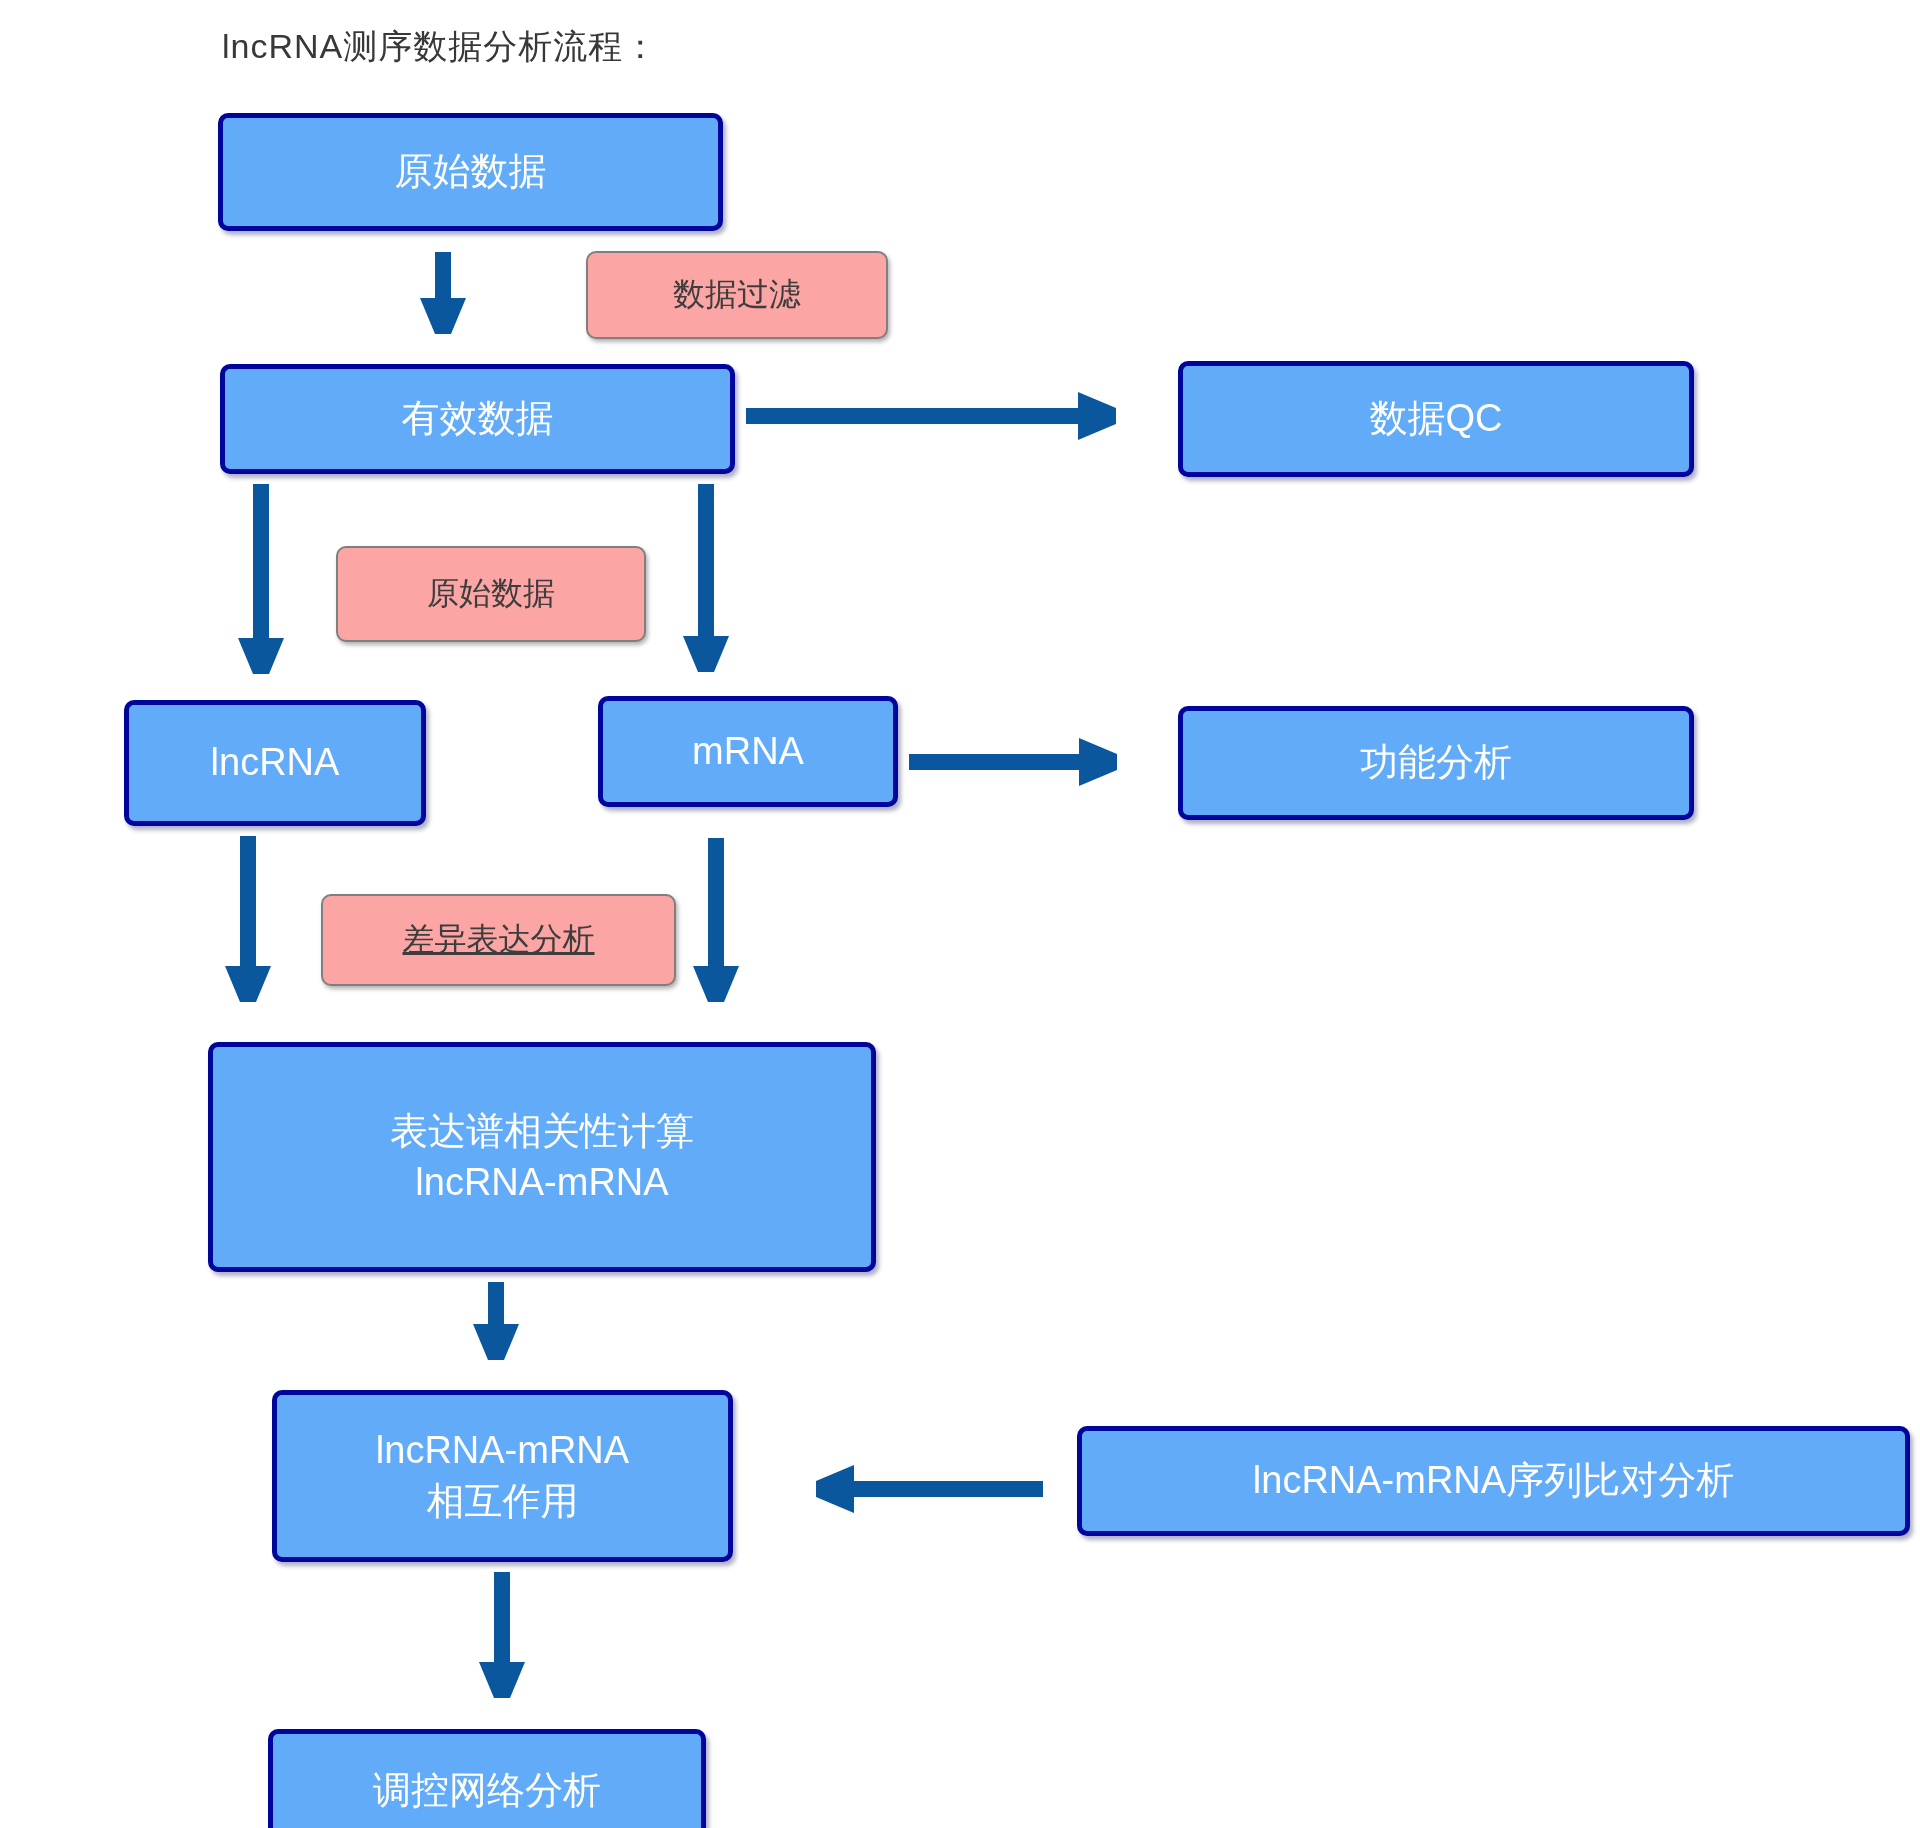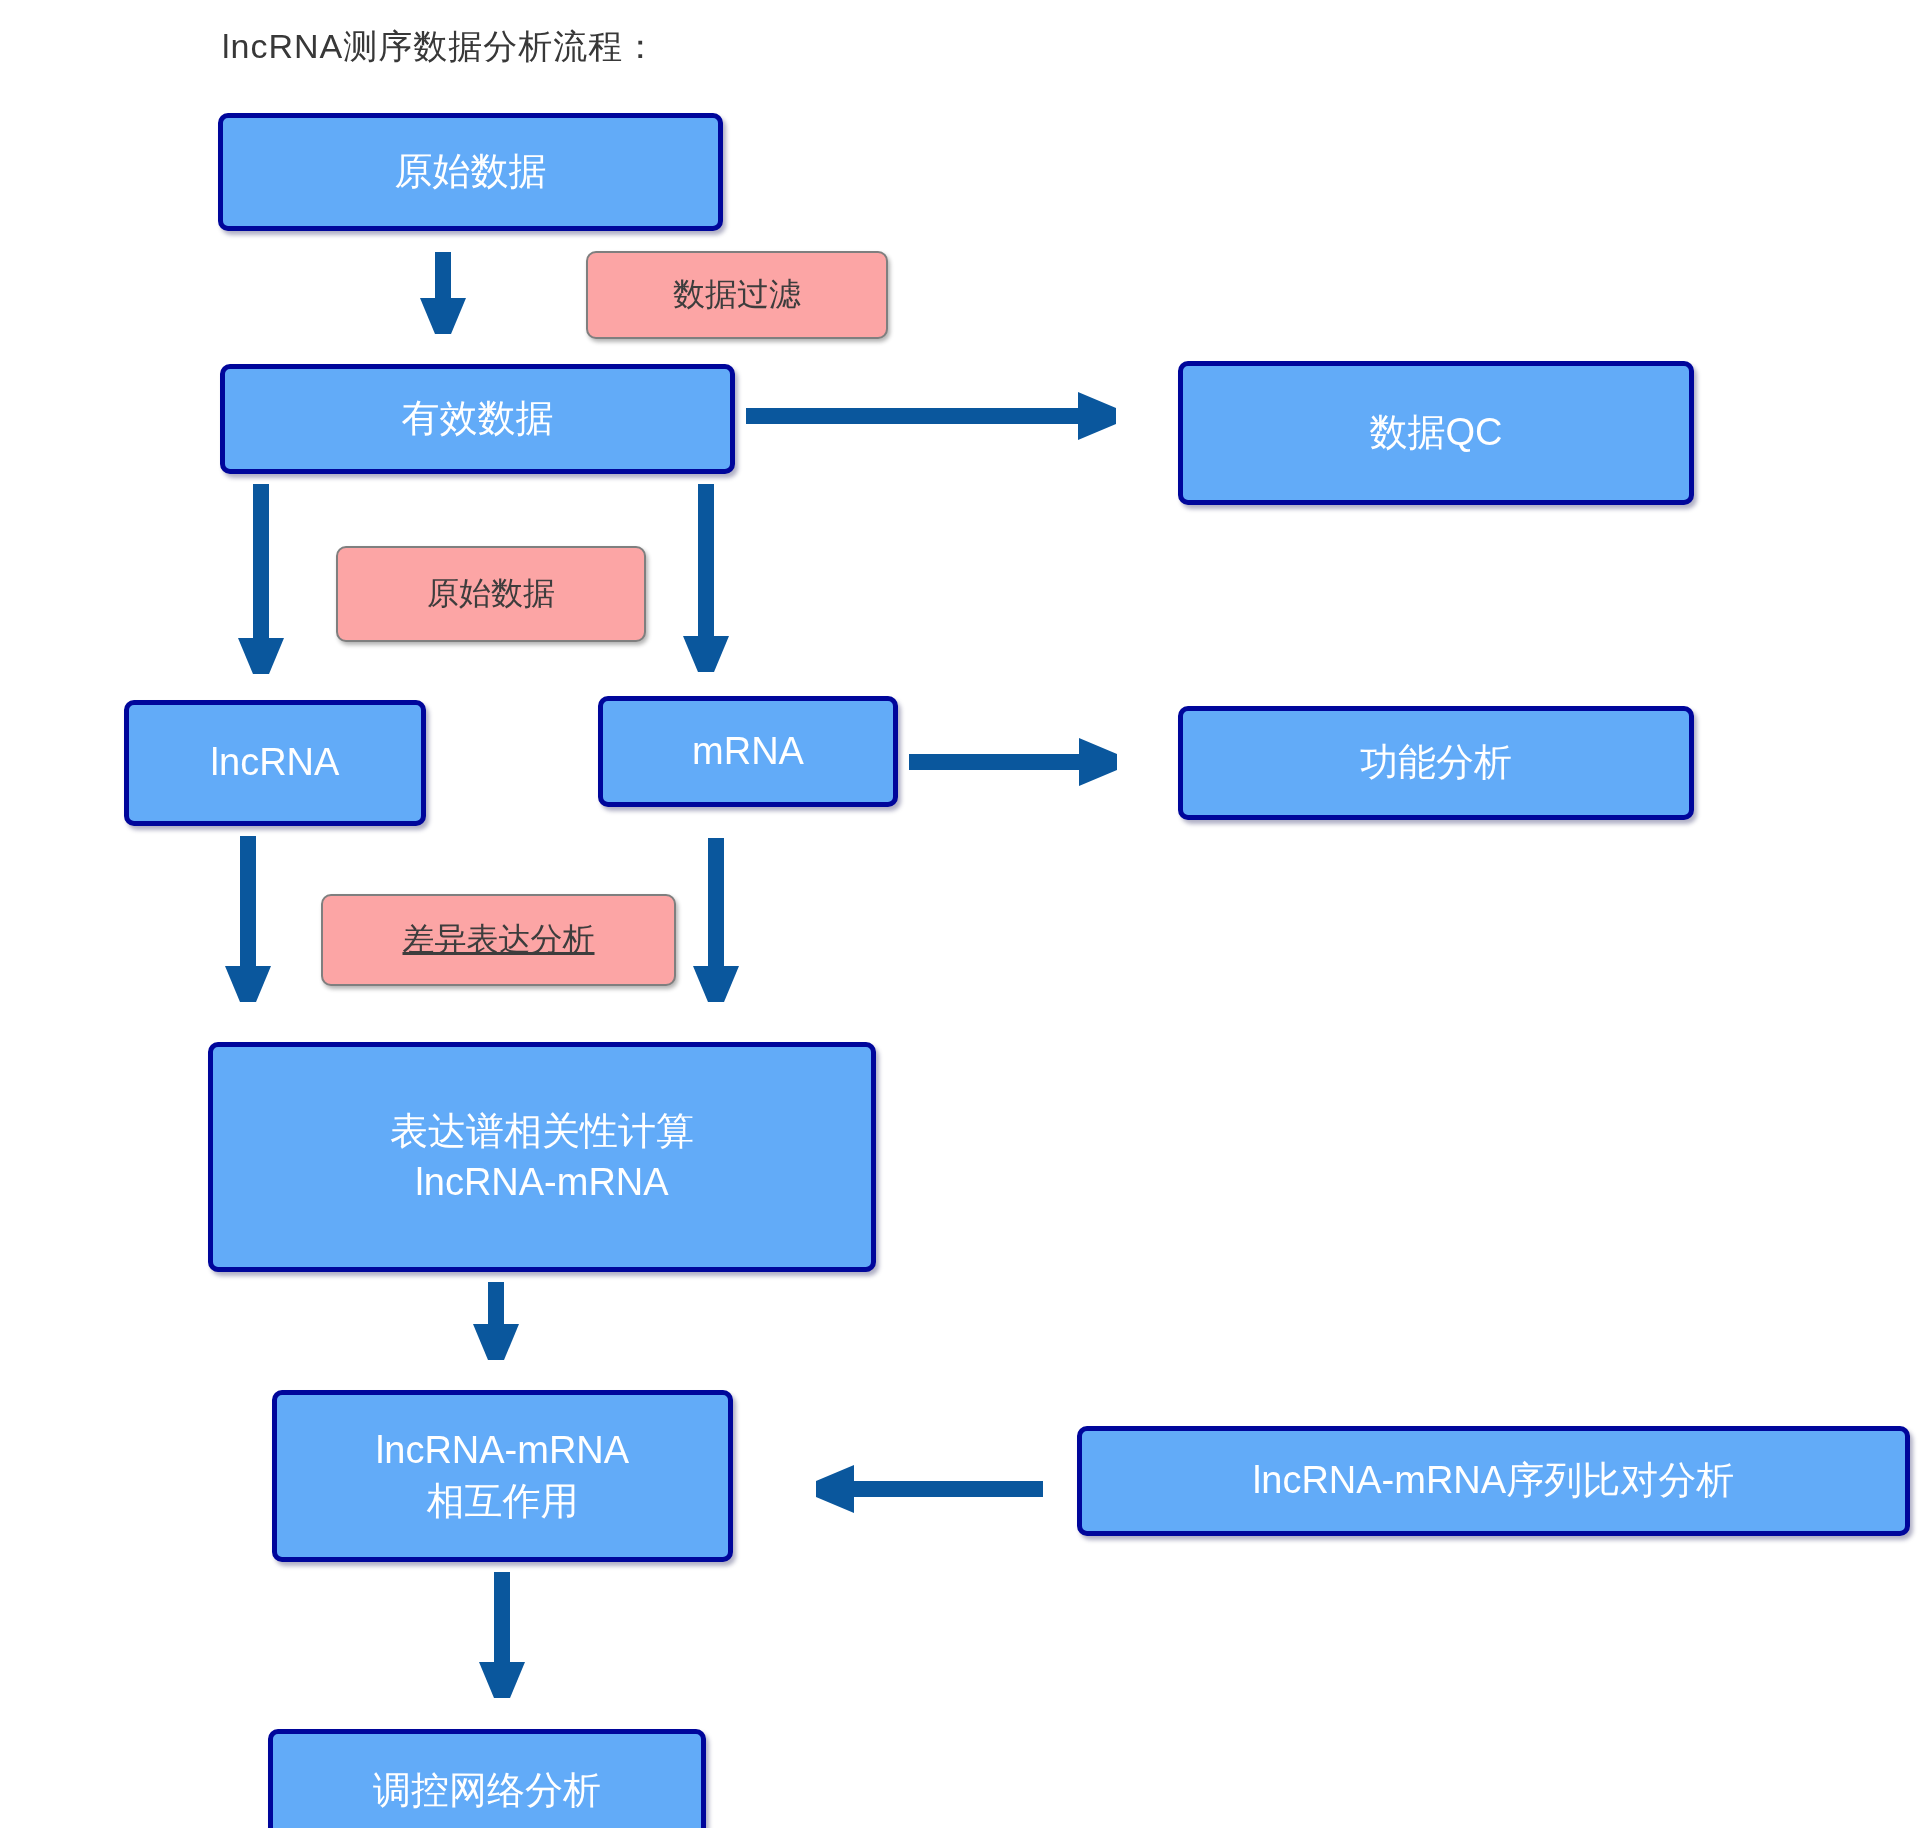--- a/index.html
+++ b/index.html
@@ -40,21 +40,21 @@
     border:2px solid var(--label-border);
     border-radius:10px;
     box-shadow:2px 3px 4px rgba(0,0,0,.3);
     color:var(--label-text);
     display:flex;align-items:center;justify-content:center;
     text-align:center;font-size:32px;
   }
   
   .n-raw     {left:210px; top:105px;  width:505px; height:118px;}
   .n-valid   {left:212px; top:356px;  width:515px; height:110px;}
-  .n-qc      {left:1170px;top:353px;  width:516px; height:144px;}
+  .n-qc      {left:1170px;top:353px;  width:516px; height:116px;}
   .n-lncrna  {left:116px; top:692px;  width:302px; height:126px;}
   .n-mrna    {left:590px; top:688px;  width:300px; height:111px;}
   .n-func    {left:1170px;top:698px;  width:516px; height:114px;}
   .n-corr    {left:200px; top:1034px; width:668px; height:230px;}
   .n-inter   {left:264px; top:1382px; width:461px; height:172px;}
   .n-align   {left:1045px;top:1418px; width:833px; height:110px;margin-left:24px;}
   .n-network {left:260px; top:1721px; width:438px; height:124px;}
   
   .l-filter  {left:578px; top:243px;  width:302px; height:88px;}
   .l-genome  {left:328px; top:538px;  width:310px; height:96px;}

